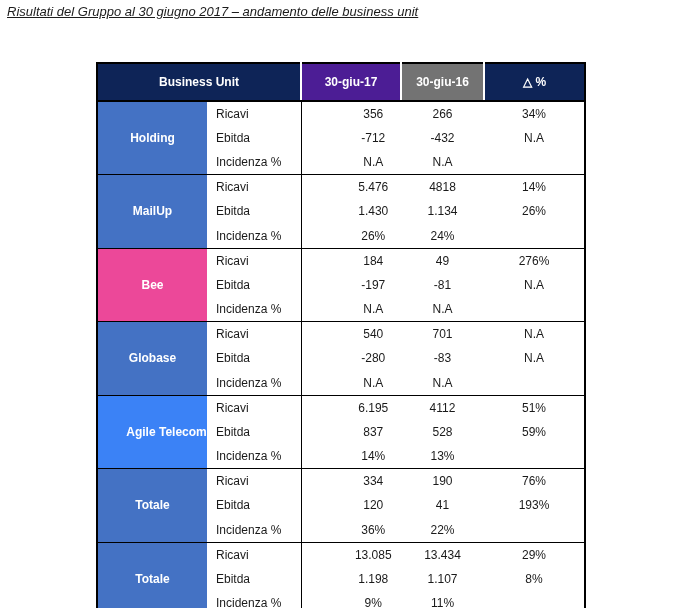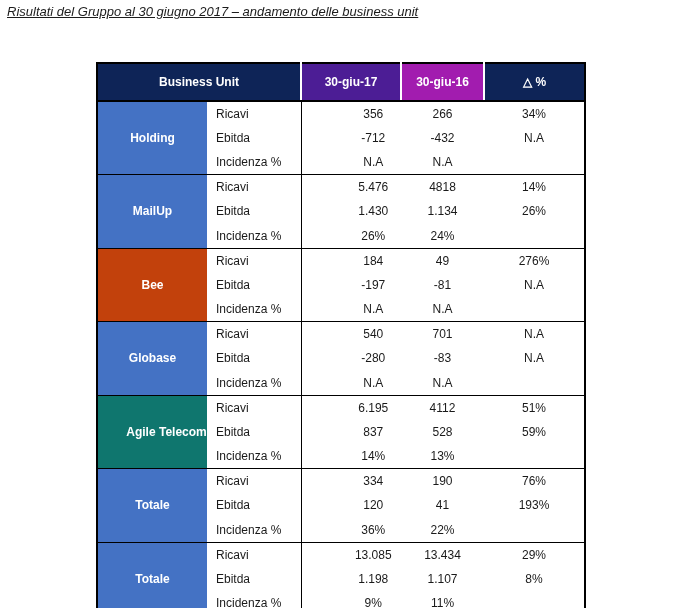--- a/index.html
+++ b/index.html
@@ -93,21 +93,21 @@
       <col style="width:110px">
       <col style="width:94px">
       <col style="width:100px">
       <col style="width:83px">
       <col style="width:101px">
     </colgroup>
     <thead>
       <tr>
         <th colspan="2" style="background: rgb(14, 36, 87);">Business Unit</th>
         <th class="sep" style="background: #4c1d95;">30-giu-17</th>
-        <th class="sep" style="background: #a21caf; margin-left: 47px;">30-giu-16</th>
+        <th class="sep" style="background: #737373; margin-left: 47px;">30-giu-16</th>
         <th class="sep" style="background: rgb(14, 36, 87);">△ %</th>
       </tr>
     </thead>
     <tbody>
         <tr class="group-start">
           <td rowspan="3" class="bu" style="background: rgb(68, 114, 196);">Holding</td>
           <td class="lbl">Ricavi</td>
           <td class="val first">356</td>
           <td class="val">266</td>
           <td class="val">34%</td>
@@ -137,21 +137,21 @@
           <td class="val">1.134</td>
           <td class="val">26%</td>
         </tr>
         <tr>
           <td class="lbl">Incidenza %</td>
           <td class="val first">26%</td>
           <td class="val">24%</td>
           <td class="val"></td>
         </tr>
         <tr class="group-start">
-          <td rowspan="3" class="bu" style="background: #c2410c;">Bee</td>
+          <td rowspan="3" class="bu" style="background: #ec4899;">Bee</td>
           <td class="lbl">Ricavi</td>
           <td class="val first">184</td>
           <td class="val">49</td>
           <td class="val">276%</td>
         </tr>
         <tr>
           <td class="lbl">Ebitda</td>
           <td class="val first">-197</td>
           <td class="val">-81</td>
           <td class="val">N.A</td>
@@ -175,21 +175,21 @@
           <td class="val">-83</td>
           <td class="val">N.A</td>
         </tr>
         <tr>
           <td class="lbl">Incidenza %</td>
           <td class="val first">N.A</td>
           <td class="val">N.A</td>
           <td class="val"></td>
         </tr>
         <tr class="group-start">
-          <td rowspan="3" class="bu" style="background: #0f766e; padding-left: 28px;">Agile Telecom</td>
+          <td rowspan="3" class="bu" style="background: #3b82f6; padding-left: 28px;">Agile Telecom</td>
           <td class="lbl">Ricavi</td>
           <td class="val first">6.195</td>
           <td class="val">4112</td>
           <td class="val">51%</td>
         </tr>
         <tr>
           <td class="lbl">Ebitda</td>
           <td class="val first">837</td>
           <td class="val">528</td>
           <td class="val">59%</td>

